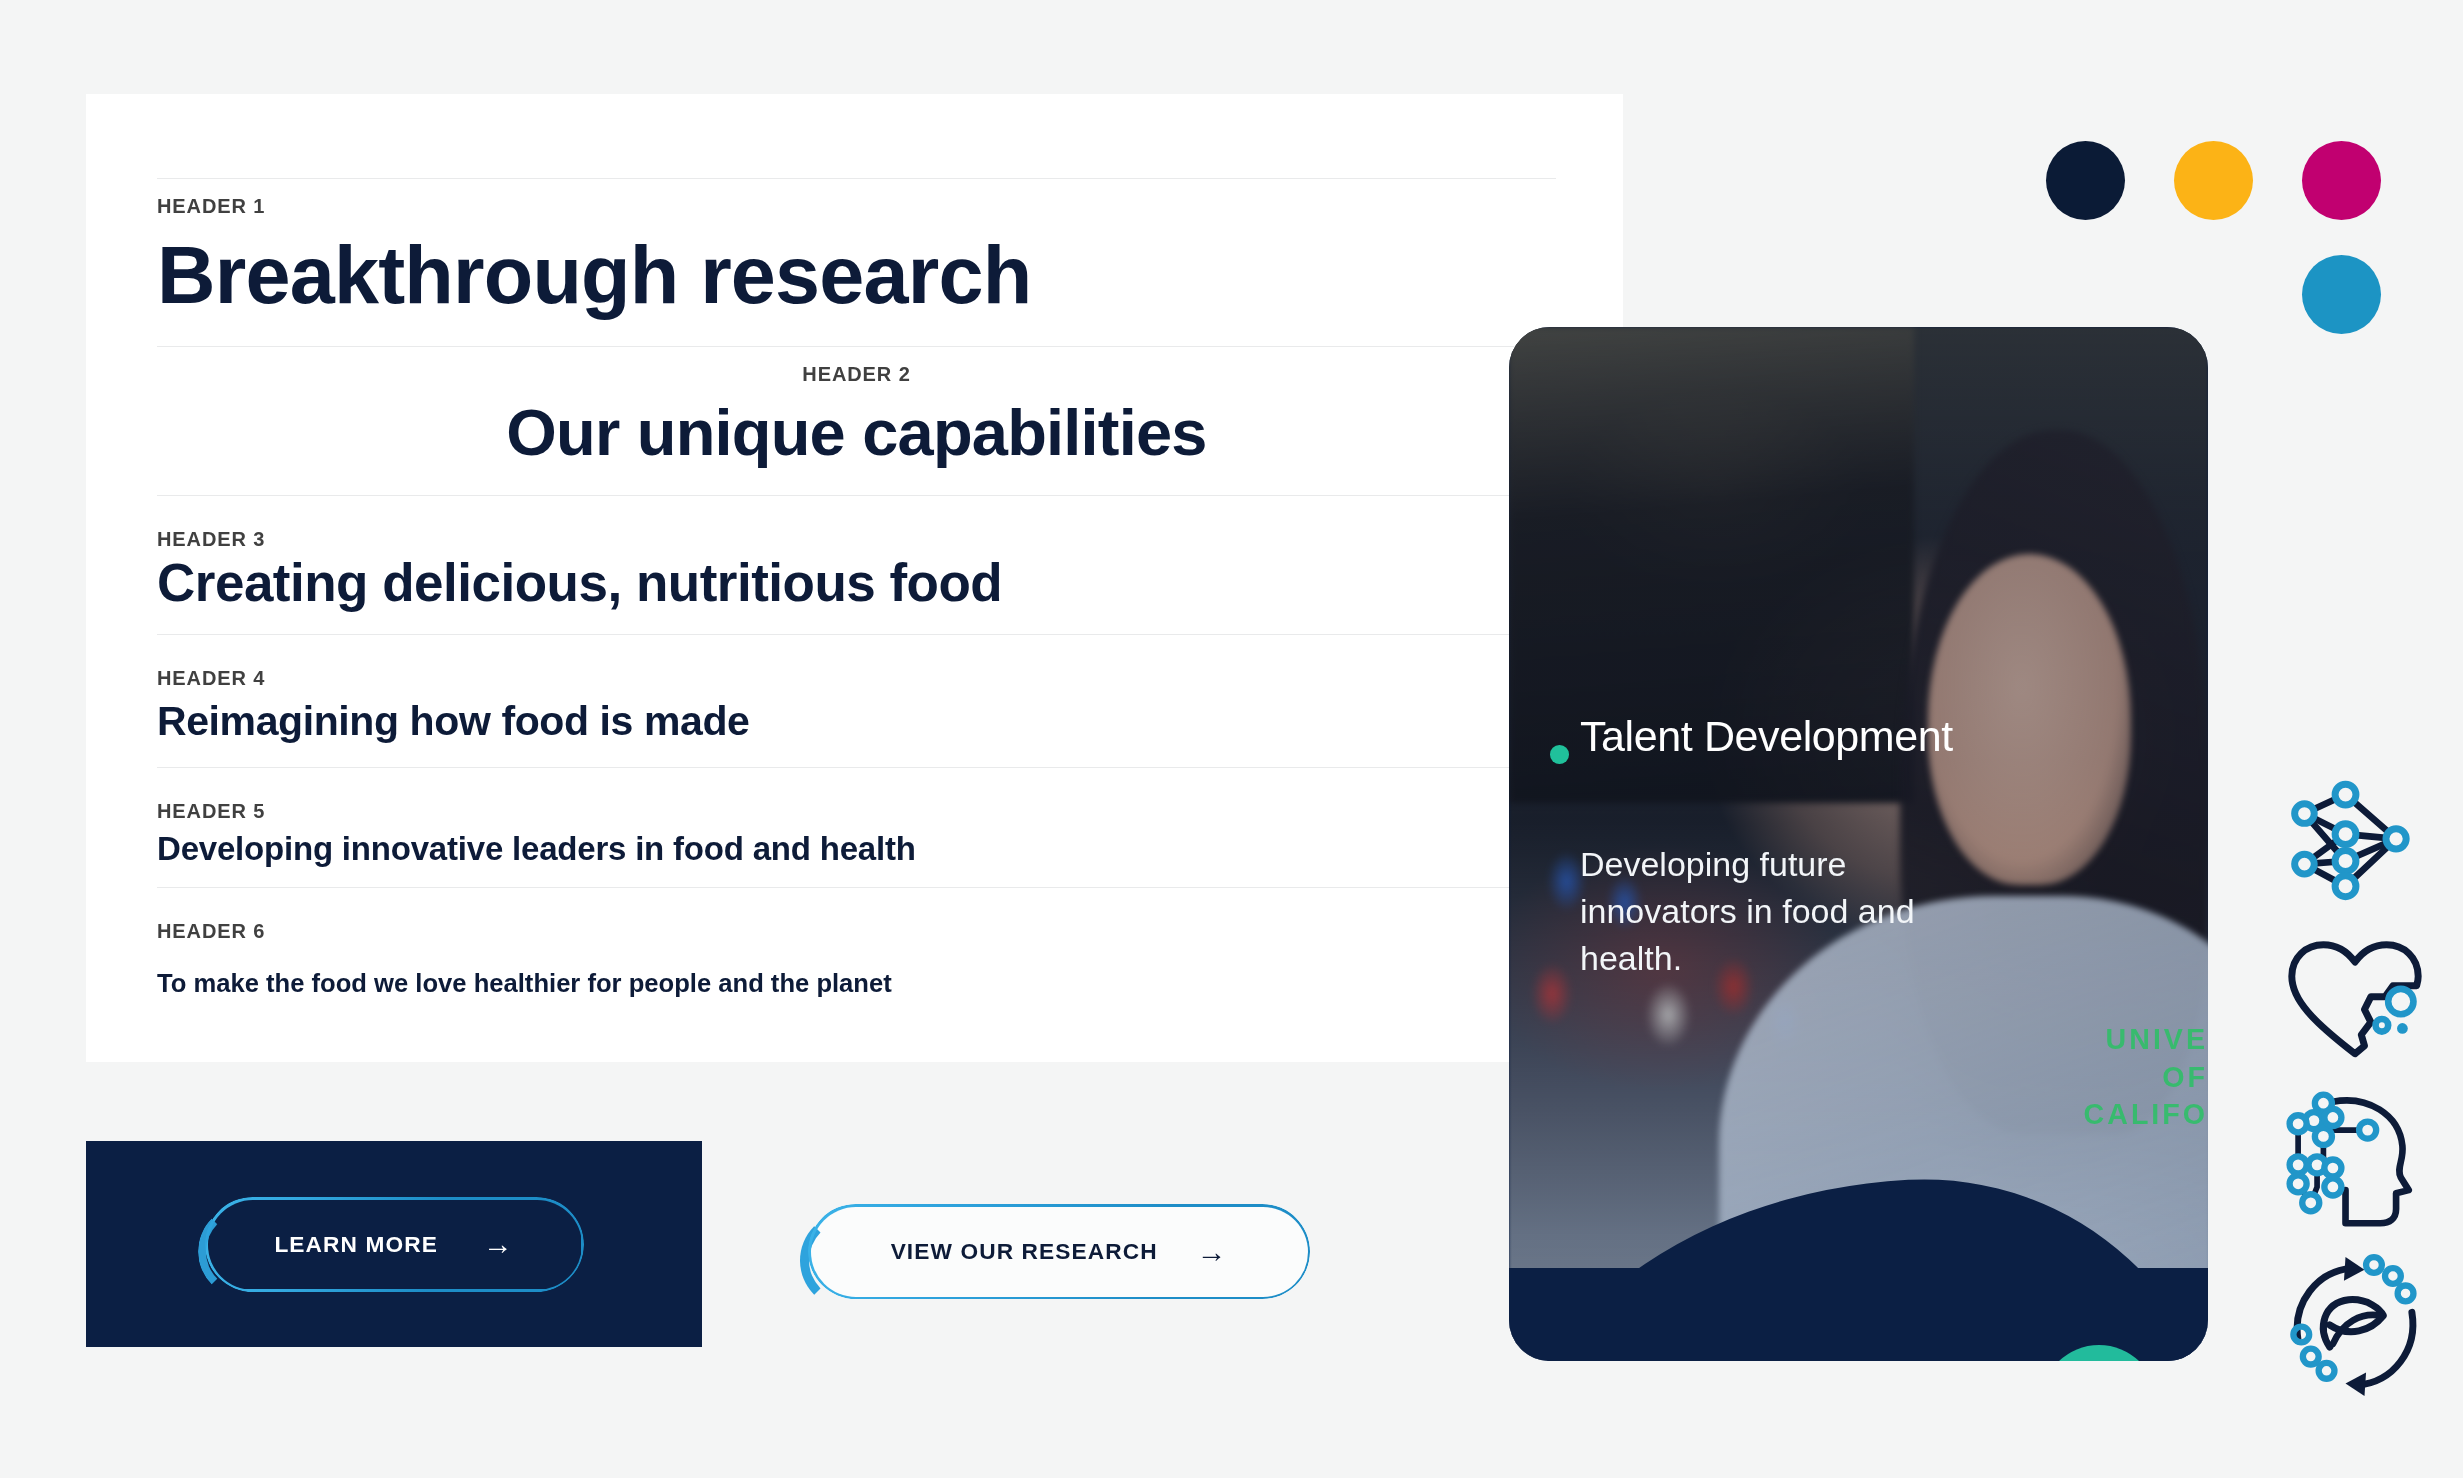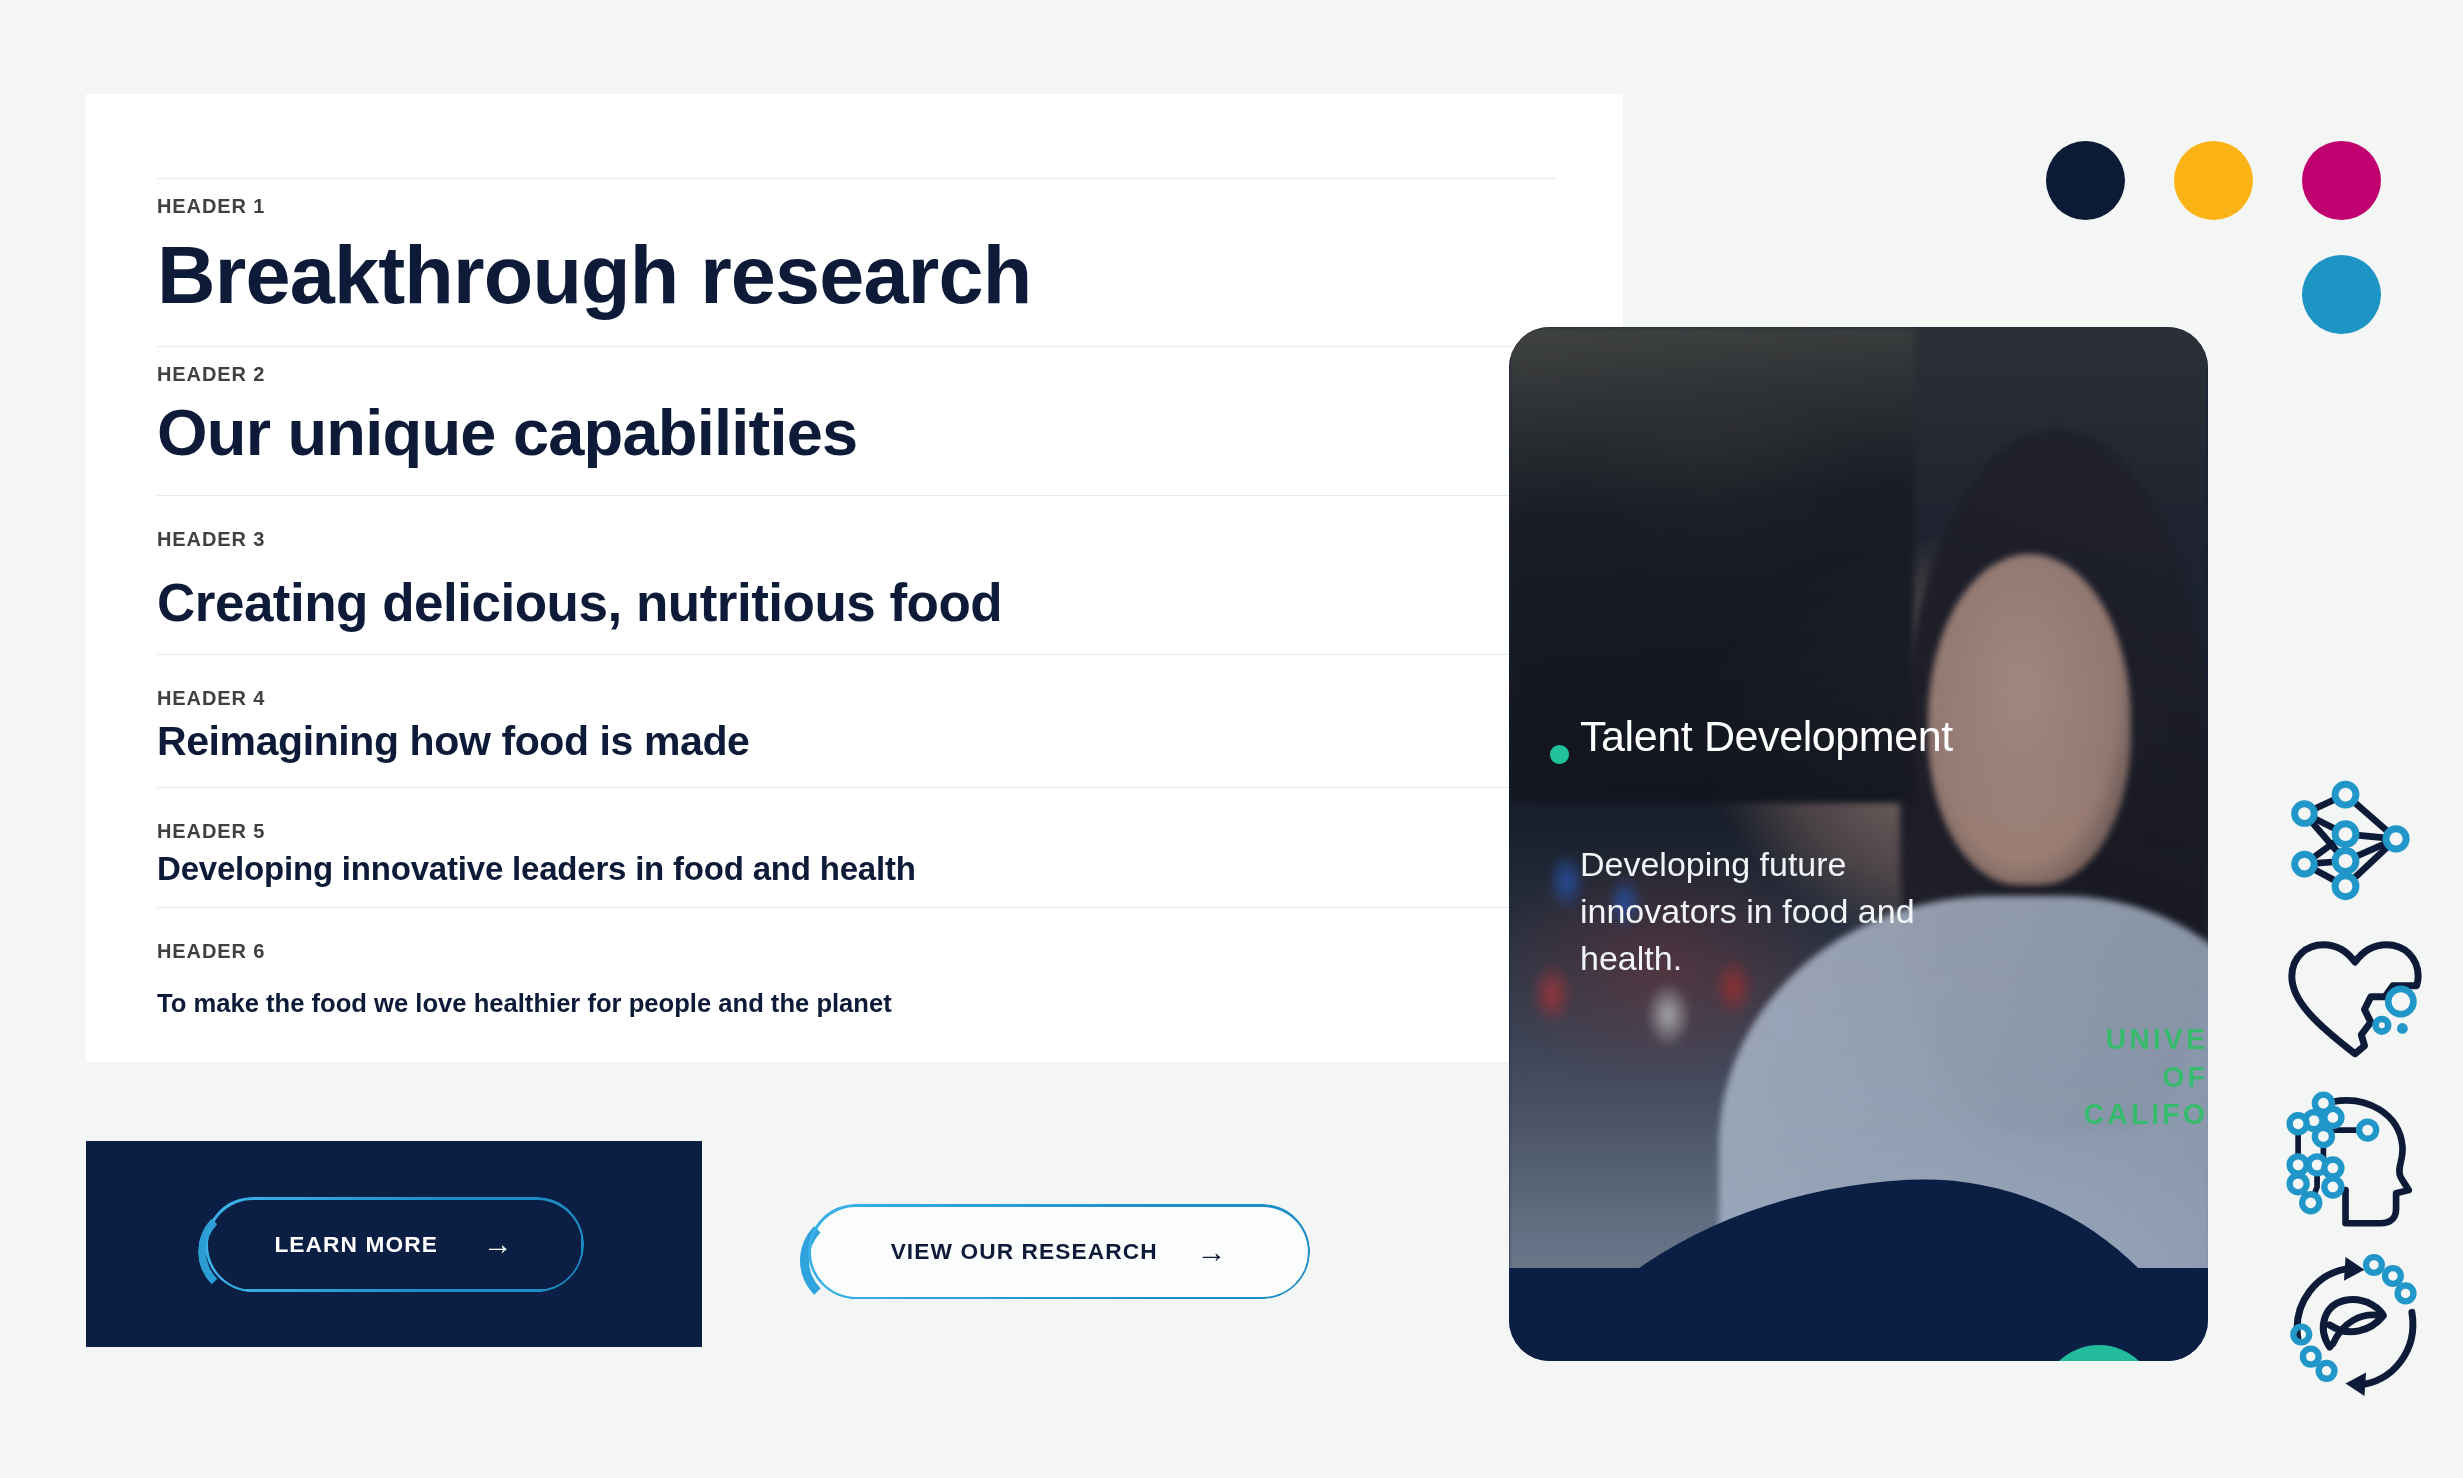--- a/index.html
+++ b/index.html
@@ -48,27 +48,27 @@
   }
   .header-sample {
     color: #0d1b38;
     font-weight: 700;
     letter-spacing: -0.8px;
     white-space: nowrap;
     line-height: 1.12;
   }
   .h1-sample { font-size: 81px; margin-top: 13px; margin-bottom: 25.6px; }
   .h2-sample { font-size: 65px; margin-top: 11.8px; margin-bottom: 25.6px; }
-  .h3-sample { font-size: 53px; margin-top: 23px; margin-bottom: 21.7px; letter-spacing: -0.5px;}
+  .h3-sample { font-size: 53px; margin-top: 3px; margin-bottom: 21.7px; letter-spacing: -0.5px;}
   .h4-sample { font-size: 41px; margin-top: 9.9px; margin-bottom: 21.7px; letter-spacing: -0.4px;}
   .h5-sample { font-size: 33px; margin-top: 8.9px; margin-bottom: 19.7px; letter-spacing: -0.2px;}
   .h6-sample { font-size: 25.6px; margin-top: 27px; margin-bottom: 19.7px; letter-spacing: 0px;}
 
   .row-1 { padding-top: 15.8px; }
-  .row-2 { padding-top: 15.8px; }
+  .row-2 { padding-top: 15.8px; text-align: center; }
 
   
   .dark-block {
     position: absolute;
     left: 86px;
     top: 1141px;
     width: 616px;
     height: 206px;
     background: #0b1f44;
     display: flex;

